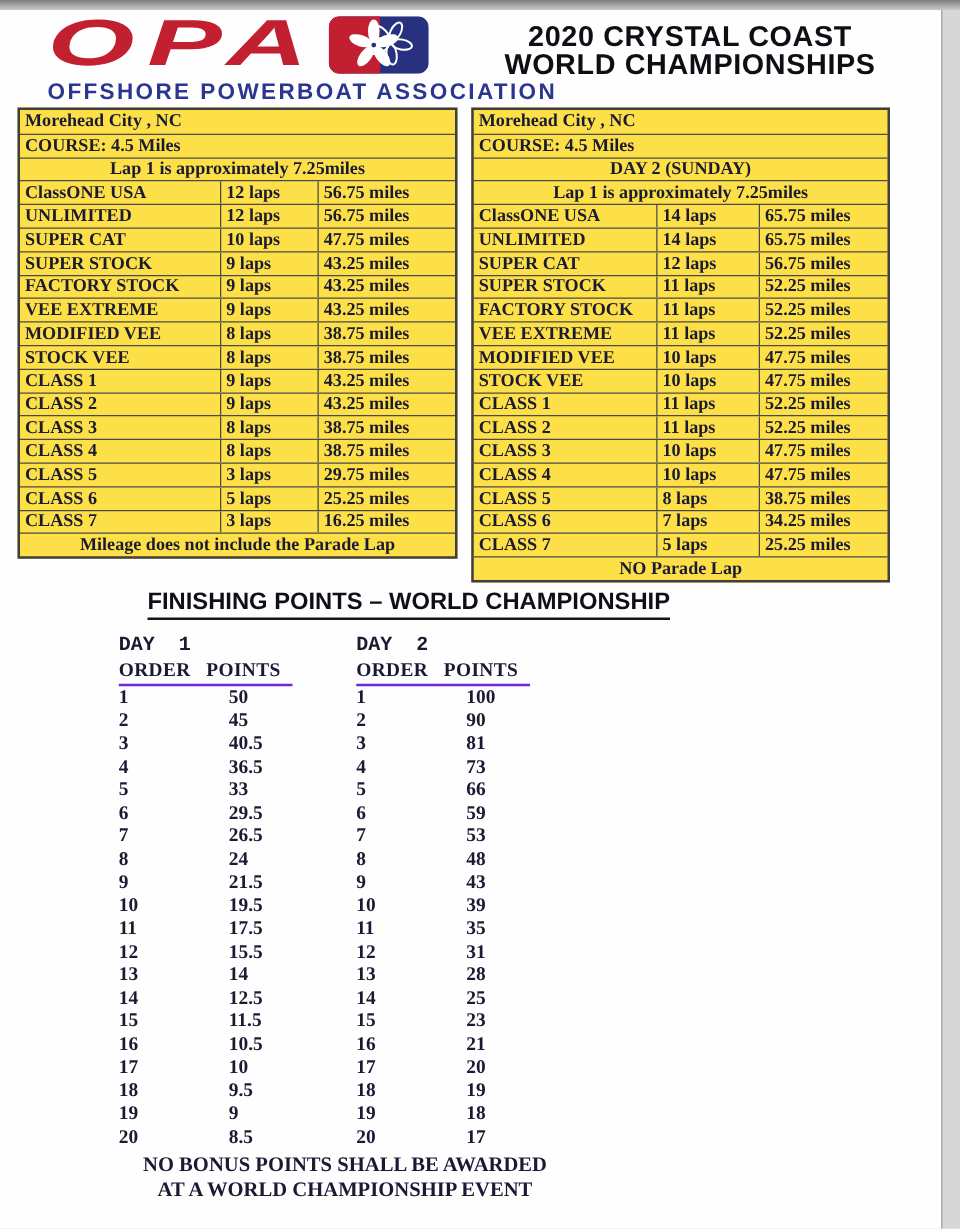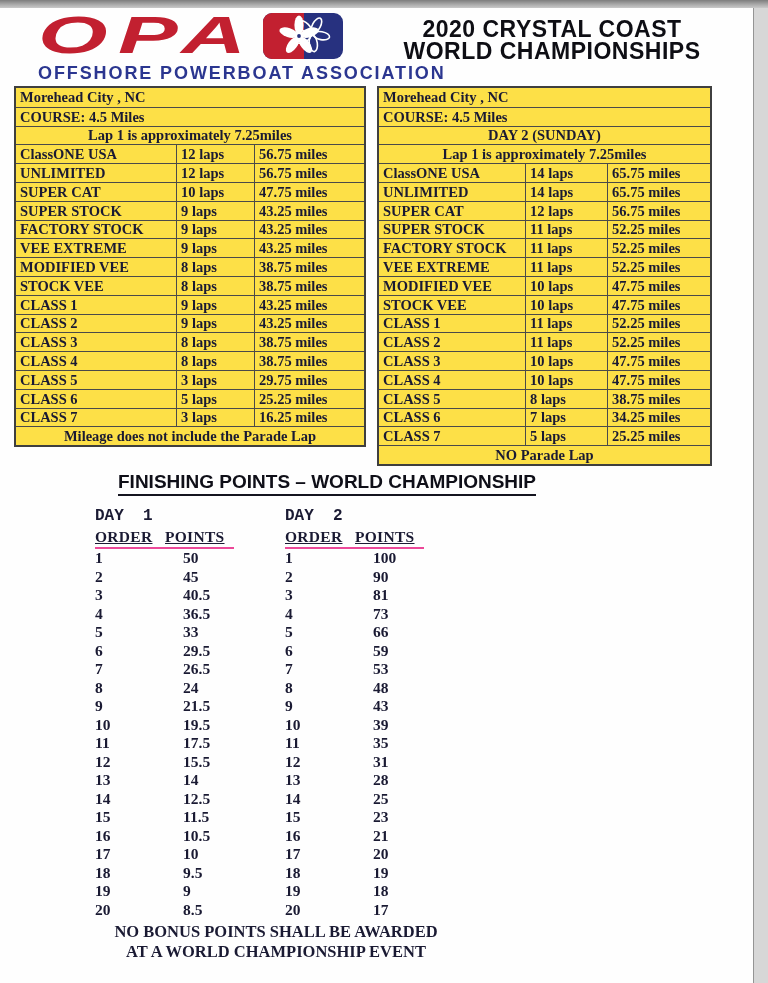--- a/index.html
+++ b/index.html
@@ -85,21 +85,21 @@
   .points-col {
     position:absolute; top:506px;
     color:#1a1a33; font-weight:bold; font-size:15.5px;
   }
   #points-day1 { left:95px; }
   #points-day2 { left:285px; }
   .pc-day { white-space:pre; font-size:16px; height:22px; line-height:20px;font-family:Liberation Mono, monospace; }
   .pc-head {
     display:grid; grid-template-columns:70px auto; width:139px;
     height:21px; line-height:18px; box-sizing:border-box;
-    border-bottom:2px solid #ec4899; letter-spacing:0.3px;text-decoration:underline;
+    border-bottom:2px solid #6d28d9; letter-spacing:0.3px;
   }
   .pc-row { display:grid; grid-template-columns:88px auto; height:18.5px; line-height:18.5px; }
 
   .bottom-note {
     position:absolute; left:95px; top:922px; width:362px;
     text-align:center; font-weight:bold; font-size:16.5px; line-height:19.5px;
     color:#1a1a33;
   }
 </style>
 </head>

